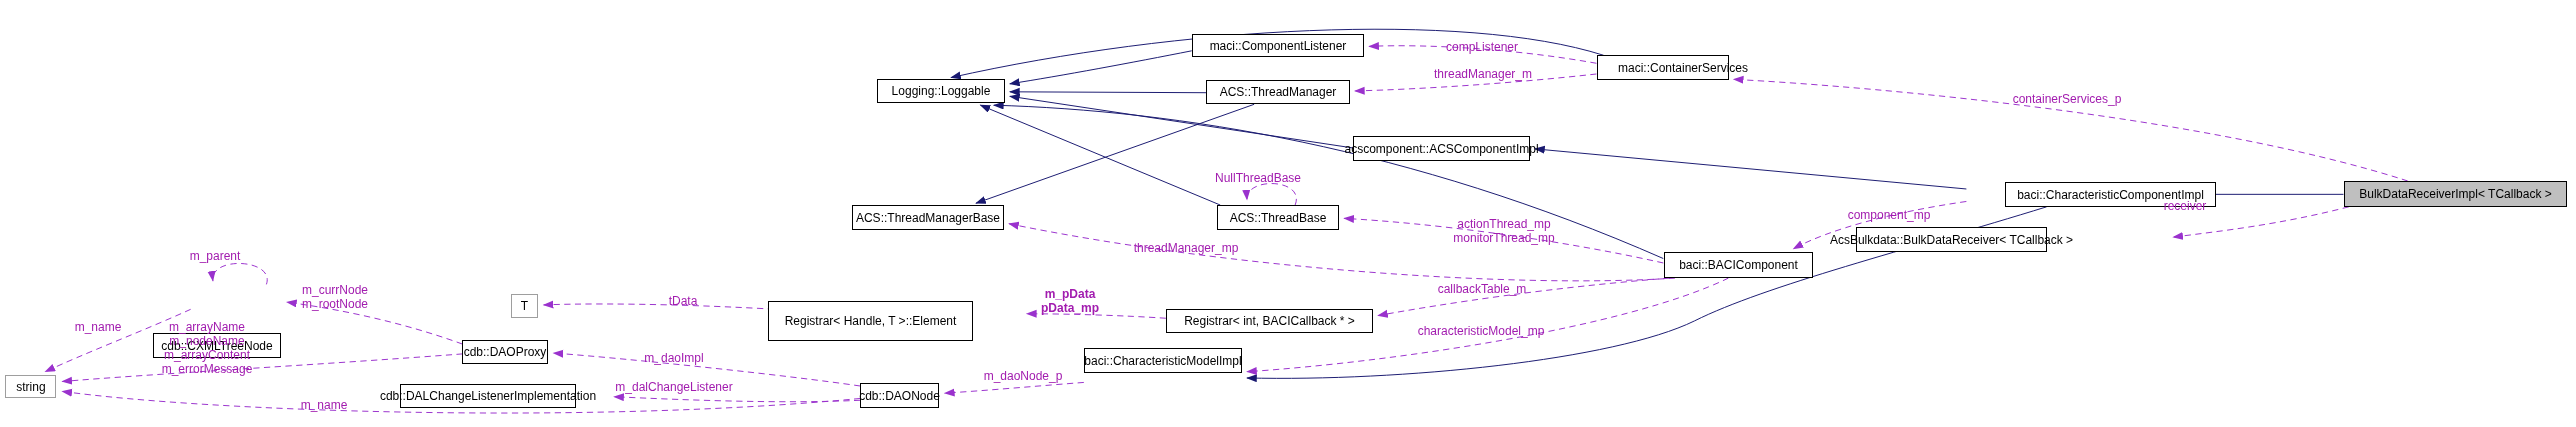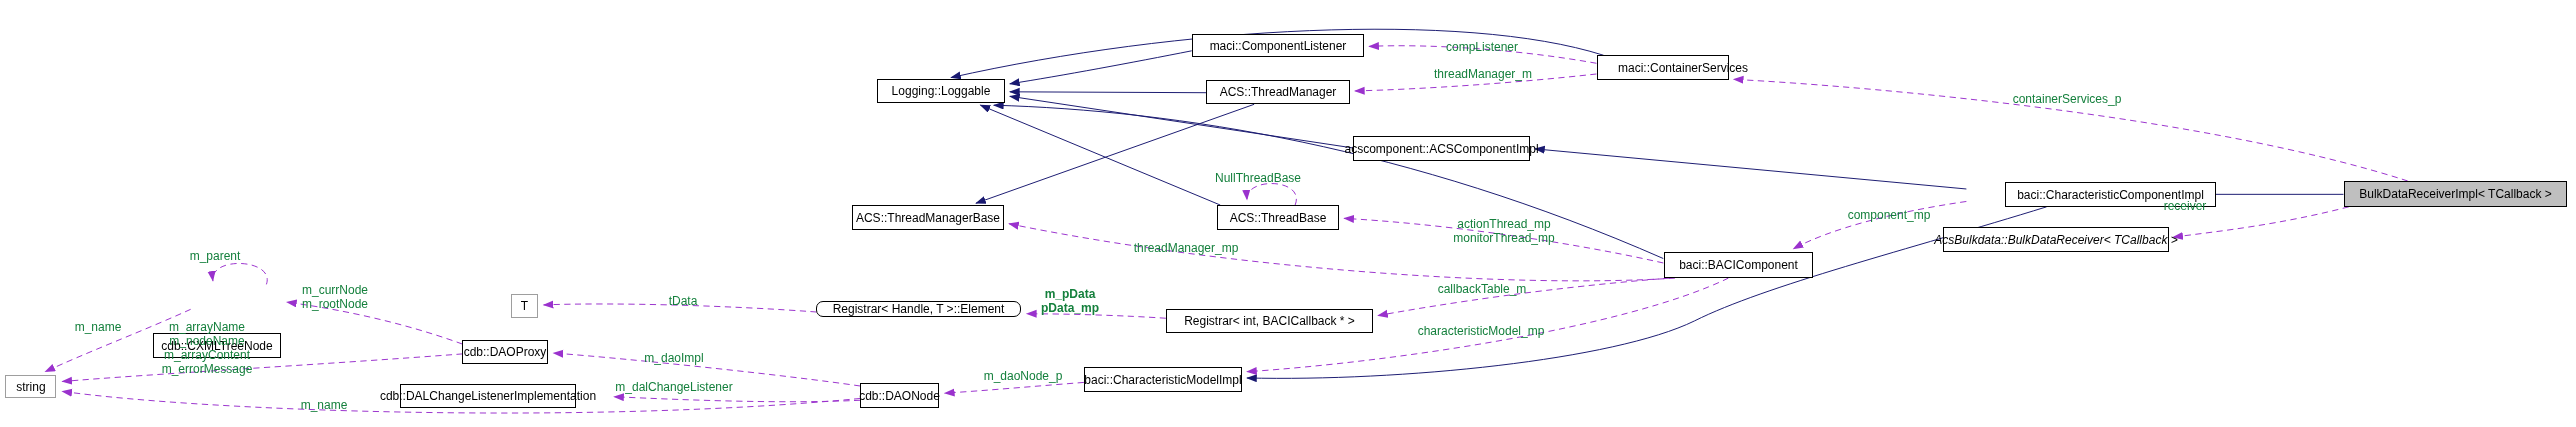--- a/index.html
+++ b/index.html
@@ -5,21 +5,21 @@
   html,body{margin:0;padding:0;background:#fff;}
   .canvas{position:relative;width:2576px;height:427px;background:#fff;
           font-family:"Liberation Sans",sans-serif;overflow:hidden;}
   .edges{position:absolute;left:0;top:0;}
   .node{position:absolute;box-sizing:border-box;border:0.9px solid #000;background:#fff;
         display:flex;align-items:center;justify-content:center;
         font-size:12px;line-height:1;white-space:nowrap;color:#000;cursor:pointer;}
   .node.tpl{border-color:#9e9e9e;cursor:default;}
   .node.highlight{background:#bfbfbf;cursor:default;}
   .elabel{position:absolute;transform:translate(-50%,-50%);font-size:12px;line-height:14px;
-          text-align:center;white-space:nowrap;color:#15803d;}
+          text-align:center;white-space:nowrap;color:#a21caf;}
   .elabel span{display:block;}
   path.e-inh{stroke:#191970;fill:none;stroke-width:1.1;}
   path.e-use{stroke:#9a32cd;fill:none;stroke-width:1.1;stroke-dasharray:7 5;}
 </style>
 </head>
 <body>
 
 <div class="canvas">
 
   <svg class="edges" width="2576" height="427" viewBox="0 0 2888 479">
@@ -67,31 +67,31 @@
 
   <div class="node" style="left:1192px;top:34px;width:172px;height:23px;">maci::ComponentListener</div>
   <div class="node" style="left:877px;top:79px;width:128px;height:24px;">Logging::Loggable</div>
   <div class="node" style="left:1206px;top:80px;width:144px;height:24px;">ACS::ThreadManager</div>
   <div class="node" style="left:1597px;top:55px;width:132px;height:25px;padding-left:40px;">maci::ContainerServices</div>
   <div class="node" style="left:1353px;top:136px;width:177px;height:25px;">acscomponent::ACSComponentImpl</div>
   <div class="node" style="left:852px;top:205px;width:152px;height:25px;">ACS::ThreadManagerBase</div>
   <div class="node" style="left:1217px;top:205px;width:122px;height:25px;">ACS::ThreadBase</div>
   <div class="node" style="left:1967px;top:182px;width:211px;height:25px;margin-left:38px;">baci::CharacteristicComponentImpl</div>
   <div class="node highlight" style="left:2344px;top:181px;width:223px;height:26px;">BulkDataReceiverImpl&lt; TCallback &gt;</div>
-  <div class="node" style="left:1943px;top:227px;width:226px;height:25px;font-style:italic;">AcsBulkdata::BulkDataReceiver&lt; TCallback &gt;</div>
+  <div class="node" style="left:1856px;top:227px;width:191px;height:25px;">AcsBulkdata::BulkDataReceiver&lt; TCallback &gt;</div>
   <div class="node" style="left:1664px;top:252px;width:149px;height:26px;">baci::BACIComponent</div>
   <div class="node" style="left:153px;top:285px;width:128px;height:25px;margin-top:48px;">cdb::CXMLTreeNode</div>
   <div class="node tpl" style="left:511px;top:294px;width:27px;height:24px;">T</div>
-  <div class="node" style="left:816px;top:301px;width:205px;height:16px;border-radius:7px;">Registrar&lt; Handle, T &gt;::Element</div>
+  <div class="node" style="left:768px;top:301px;width:205px;height:40px;">Registrar&lt; Handle, T &gt;::Element</div>
   <div class="node" style="left:1166px;top:309px;width:207px;height:24px;">Registrar&lt; int, BACICallback * &gt;</div>
   <div class="node" style="left:462px;top:340px;width:86px;height:24px;">cdb::DAOProxy</div>
   <div class="node tpl" style="left:5.4px;top:375px;width:51px;height:23px;">string</div>
   <div class="node" style="left:400px;top:384px;width:176px;height:24px;">cdb::DALChangeListenerImplementation</div>
   <div class="node" style="left:860px;top:383px;width:79px;height:25px;">cdb::DAONode</div>
-  <div class="node" style="left:1084px;top:367px;width:158px;height:25px;">baci::CharacteristicModelImpl</div>
+  <div class="node" style="left:1084px;top:348px;width:158px;height:25px;">baci::CharacteristicModelImpl</div>
 
   <div class="elabel" style="left:1482px;top:47px;">compListener</div>
   <div class="elabel" style="left:1483px;top:74px;">threadManager_m</div>
   <div class="elabel" style="left:2067px;top:99px;">containerServices_p</div>
   <div class="elabel" style="left:1258px;top:178px;">NullThreadBase</div>
   <div class="elabel" style="left:1504px;top:213px;margin-top:18px;">
     <span>actionThread_mp</span>
     <span>monitorThread_mp</span>
   </div>
   <div class="elabel" style="left:1186px;top:248px;">threadManager_mp</div>

